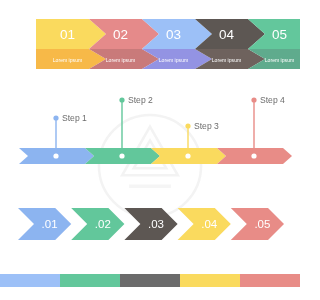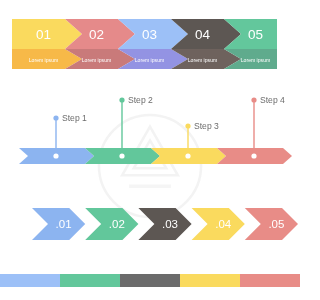--- a/index.html
+++ b/index.html
@@ -23,21 +23,21 @@
     top: 108px;
     width: 116px;
     height: 116px;
     opacity: 0.30;
     pointer-events: none;
   }
 
   
   .banner {
     position: absolute;
-    left: 12px;
+    left: 36px;
     top: 19px;
     width: 235px;
     height: 50px;
   }
   .banner svg { display: block; }
   .banner-num {
     font-size: 13.5px;
     fill: #ffffff;
     font-family: "Liberation Sans", sans-serif;
     text-anchor: middle;
@@ -59,21 +59,21 @@
   }
   .step-label {
     font-size: 8.6px;
     fill: #6d6d6d;
     font-family: "Liberation Sans", sans-serif;
   }
 
   
   .chevron-row {
     position: absolute;
-    left: 14px;
+    left: 0px;
     top: 200px;
     width: 300px;
     height: 46px;
   }
   .chev-num {
     font-size: 11.5px;
     fill: #ffffff;
     font-family: "Liberation Sans", sans-serif;
     text-anchor: middle;
   }

